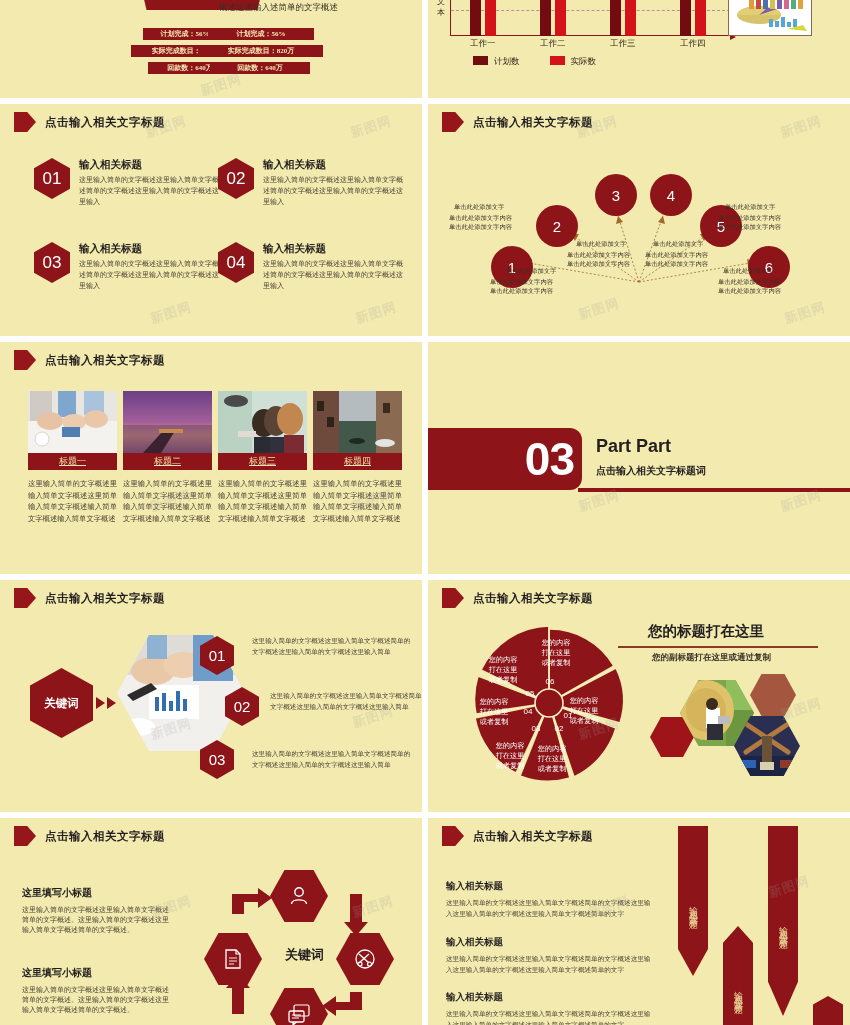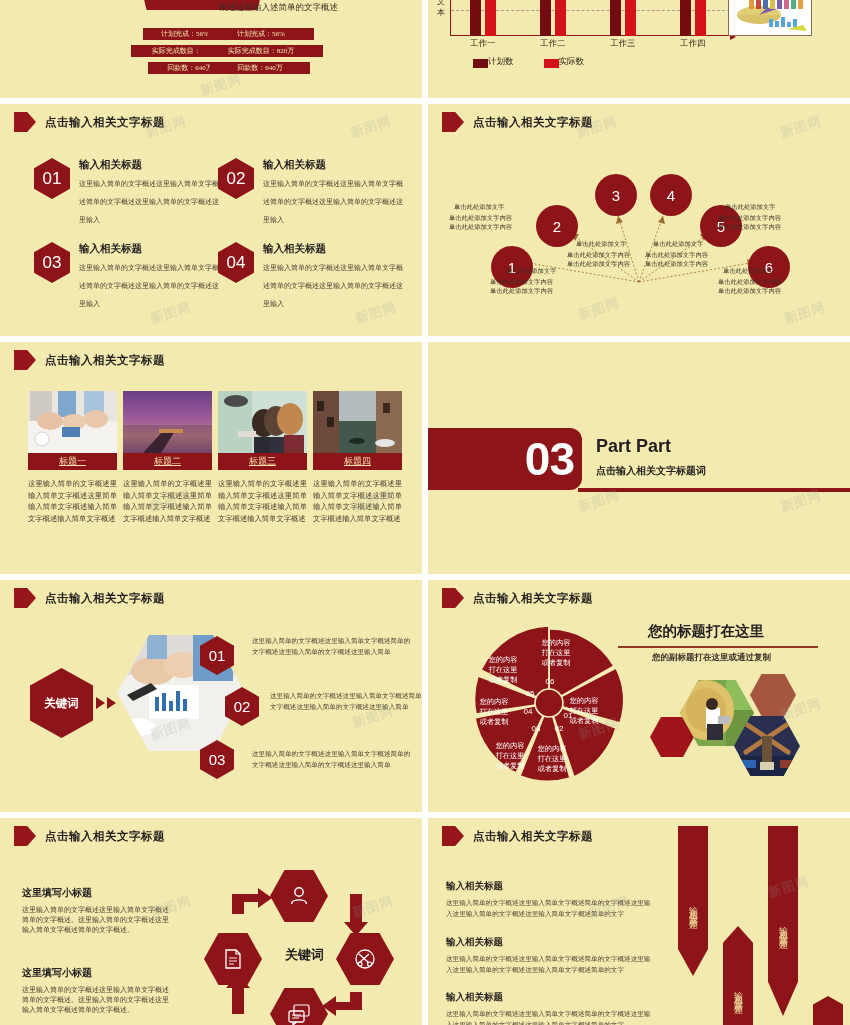--- a/index.html
+++ b/index.html
@@ -53,20 +53,21 @@
   #s1 .subcap{
     position:absolute; left:219px; top:2px; font-size:8.5px; color:#3a3026;
     font-family:"Liberation Serif","DejaVu Serif",serif;
     white-space:nowrap;
   }
   .databox{
     position:absolute; height:12px; background:#8d1418;
     display:flex; align-items:center; justify-content:center;
     color:#f4e9b0; font-size:7px; white-space:nowrap;
     font-family:"Liberation Serif","DejaVu Serif",serif;
+    font-weight:bold;
   }
   #s1 .d1{left:143px; top:28px; width:84px;}
   #s1 .d2{left:131px; top:45px; width:108px;}
   #s1 .d3{left:148px; top:62px; width:84px;}
   #s1 .d4{left:208px; top:28px; width:106px;}
   #s1 .d5{left:199px; top:45px; width:124px;}
   #s1 .d6{left:210px; top:62px; width:100px;}
 
   
   #s2 .axislabel{
@@ -87,38 +88,38 @@
   #s2 .bars{position:absolute; left:24px; top:-30px; height:66px; width:278px;}
   #s2 .grp{position:absolute; bottom:0; display:flex; gap:4px; align-items:flex-end;}
   #s2 .bar{width:11px;}
   #s2 .bar.plan{background:#720c10;}
   #s2 .bar.act{background:#d31219;}
   #s2 .xtick{
     position:absolute; top:38px; font-size:8.5px; color:#2d2418;
     font-family:"Liberation Serif","DejaVu Serif",serif; white-space:nowrap;
   }
   #s2 .legend{position:absolute; left:45px; top:56px; display:flex; gap:30px;}
-  #s2 .lg{display:flex; align-items:flex-end; }
+  #s2 .lg{display:flex; align-items:flex-start; gap:6px;}
   #s2 .sw{width:15px;height:9px;}
   #s2 .lgt{font-size:8.5px;color:#2d2418;font-family:"Liberation Serif","DejaVu Serif",serif;}
   #s2 .picbox{
     position:absolute; left:300px; top:-38px; width:84px; height:74px;
     border:1px solid #8d6b4a; background:#fff; overflow:hidden;
   }
 
   
   .hexnum{
     width:36px;height:41px;background:#8d1418;
     clip-path:polygon(50% 0,100% 25%,100% 75%,50% 100%,0 75%,0 25%);
     display:flex;align-items:center;justify-content:center;
     color:#fff;font-size:17px;font-weight:500;flex:0 0 auto;
   }
   .item4{position:absolute; display:flex; gap:9px; width:190px;}
   .item4 .h4{font-size:10.5px;font-weight:bold;color:#231f20;margin-bottom:3px;}
-  .item4 .p4{font-size:7px;color:#4a4034;line-height:18px;
+  .item4 .p4{font-size:7px;color:#4a4034;line-height:11px;
     font-family:"Liberation Serif","DejaVu Serif",serif;}
 
   
   #s4 .circ{
     position:absolute;border-radius:50%;background:#8d1418;color:#fff;
     display:flex;align-items:center;justify-content:center;
     font-size:15px;
   }
   #s4 .hub{
     position:absolute;border-radius:50%;background:#8d1418;color:#f3e7b4;

